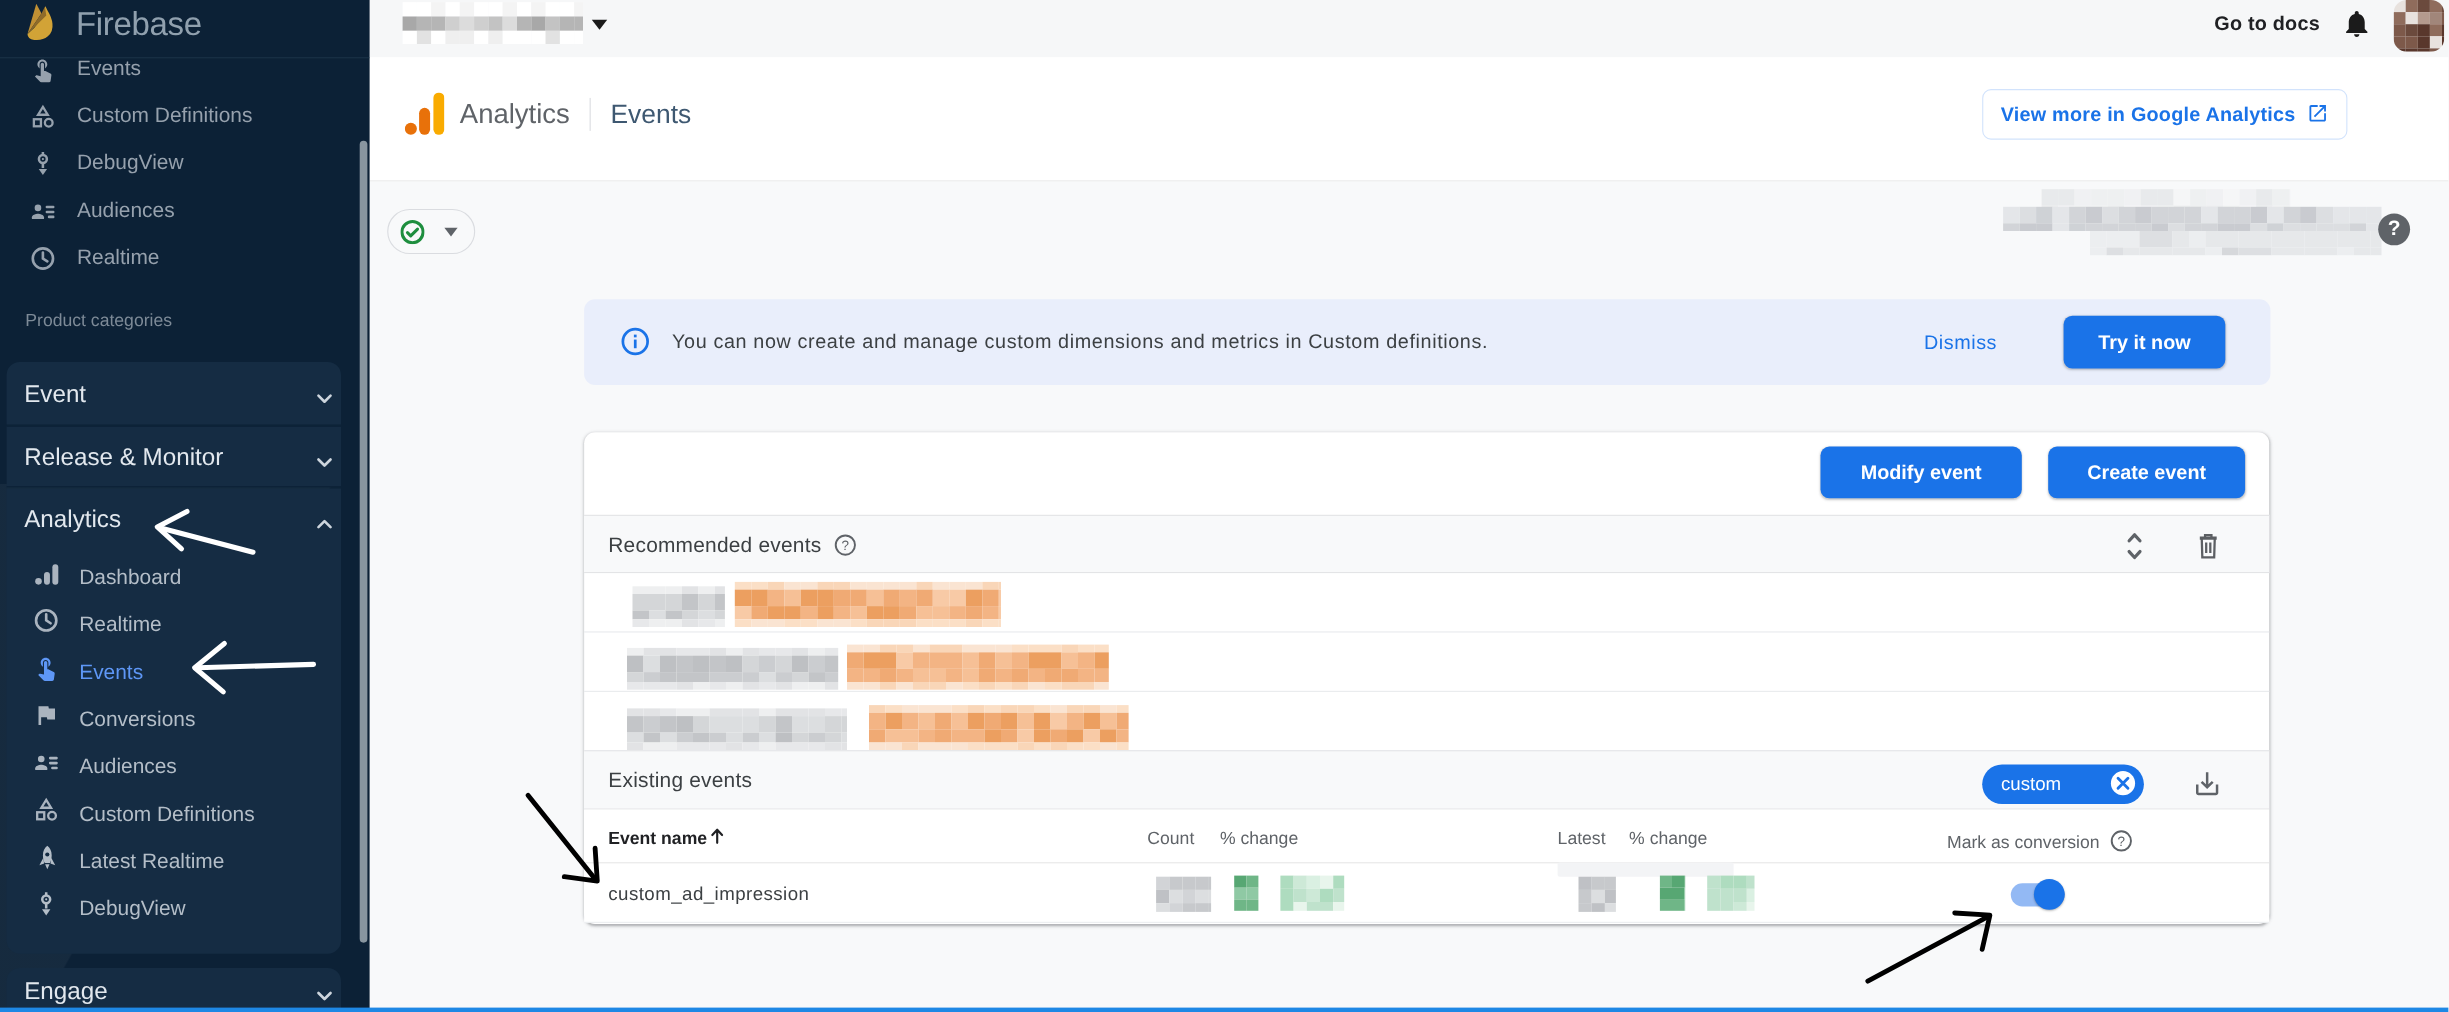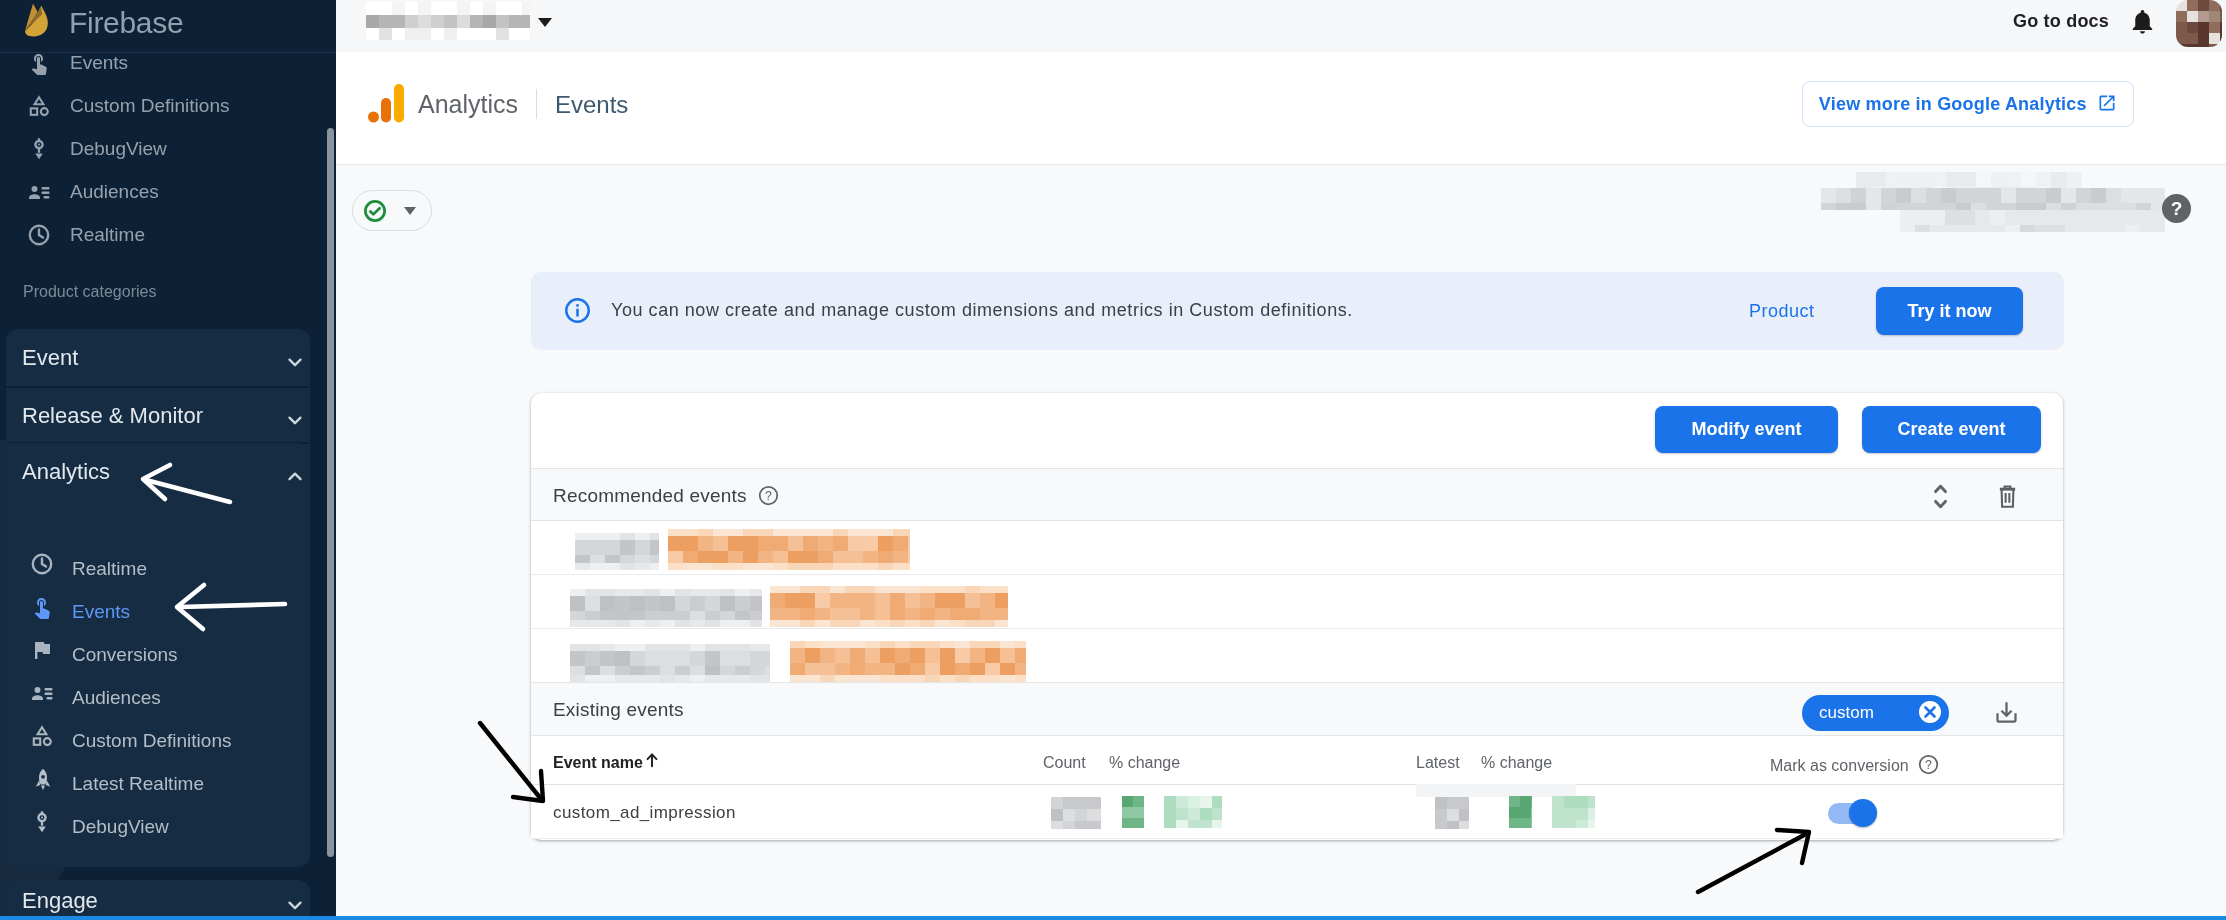--- a/index.html
+++ b/index.html
@@ -288,21 +288,21 @@
 <i style="left:2155px;top:225px;width:10px;height:7px;background:#e6e8ea"></i>
 <div id="helpq">?</div>
 
 <div id="banner"></div>
 <svg class="abs" style="left:564px;top:297px" width="27" height="27" viewBox="0 0 24 24">
     <circle cx="12" cy="12" r="10" fill="none" stroke="#1a73e8" stroke-width="2.2"></circle>
     <rect x="10.9" y="10.4" width="2.2" height="7" fill="#1a73e8"></rect>
     <rect x="10.9" y="6.4" width="2.2" height="2.2" fill="#1a73e8"></rect>
   </svg>
 <div id="bannertext">You can now create and manage custom dimensions and metrics in Custom definitions.</div>
-<div id="dismiss">Product</div>
+<div id="dismiss">Dismiss</div>
 <div id="tryit">Try it now</div>
 
 <div id="card"></div>
 <div id="modify" class="bluebtn">Modify event</div>
 <div id="create" class="bluebtn">Create event</div>
 <div id="rechead" class="sechead">
     <div class="t">Recommended events&nbsp;&nbsp;<svg width="21" height="21" viewBox="0 0 24 24" style="vertical-align:-4px">
         <circle cx="12" cy="12" r="10" fill="none" stroke="#5f6368" stroke-width="2"></circle>
         <text x="12" y="17" font-size="14" fill="#5f6368" text-anchor="middle" font-family="Liberation Sans">?</text>
       </svg></div>
@@ -809,20 +809,28 @@
       <span class="lbl">Release &amp; Monitor</span>
       <svg class="chev" width="22" height="22" viewBox="0 0 24 24" fill="none" stroke="#cdd5dd" stroke-width="2.6" stroke-linecap="round" stroke-linejoin="round">
         <path d="M6 9.5l6 6 6-6"></path>
       </svg>
     </div>
 <div id="catana" class="cat">
       <span class="lbl">Analytics</span>
       <svg class="chev" width="22" height="22" viewBox="0 0 24 24" fill="none" stroke="#cdd5dd" stroke-width="2.6" stroke-linecap="round" stroke-linejoin="round">
         <path d="M6 15.5l6-6 6 6"></path>
       </svg>
+<div class="subitem" style="top:56px">
+        <svg width="26" height="26" viewBox="0 0 26 26">
+          <circle cx="5" cy="19.5" r="3" fill="#aab4bf"></circle>
+          <rect x="10" y="11" width="5.4" height="11.5" rx="2.7" fill="#aab4bf"></rect>
+          <rect x="17.6" y="4" width="5.4" height="18.5" rx="2.7" fill="#aab4bf"></rect>
+        </svg>
+        <span class="lbl">Dashboard</span>
+      </div>
 <div class="subitem" style="top:99px">
         <svg width="24" height="24" viewBox="0 0 24 24" fill="none" stroke="#aab4bf">
           <circle cx="12" cy="12" r="9.2" stroke-width="2.4"></circle>
           <path d="M12 6.5V12l4 2.6" stroke-width="2.4" stroke-linecap="round"></path>
         </svg>
         <span class="lbl">Realtime</span>
       </div>
 <div class="subitem sel" style="top:142px">
         <svg width="24" height="24" viewBox="0 0 24 24" fill="#5e97f6">
           <path d="M9 11.24V7.5C9 6.12 10.12 5 11.5 5S14 6.12 14 7.5v3.74c1.21-.81 2-2.18 2-3.74C16 5.01 13.99 3 11.5 3S7 5.01 7 7.5c0 1.56.79 2.93 2 3.74zm9.84 4.63l-4.54-2.26c-.17-.07-.35-.11-.54-.11H13v-6c0-.83-.67-1.5-1.5-1.5S10 6.67 10 7.5v10.74l-3.43-.72c-.08-.01-.15-.03-.24-.03-.31 0-.59.13-.79.33l-.79.8 4.94 4.94c.27.27.65.44 1.06.44h6.79c.75 0 1.33-.55 1.44-1.28l.75-5.27c.01-.07.02-.14.02-.2 0-.62-.38-1.16-.91-1.38z"></path>

